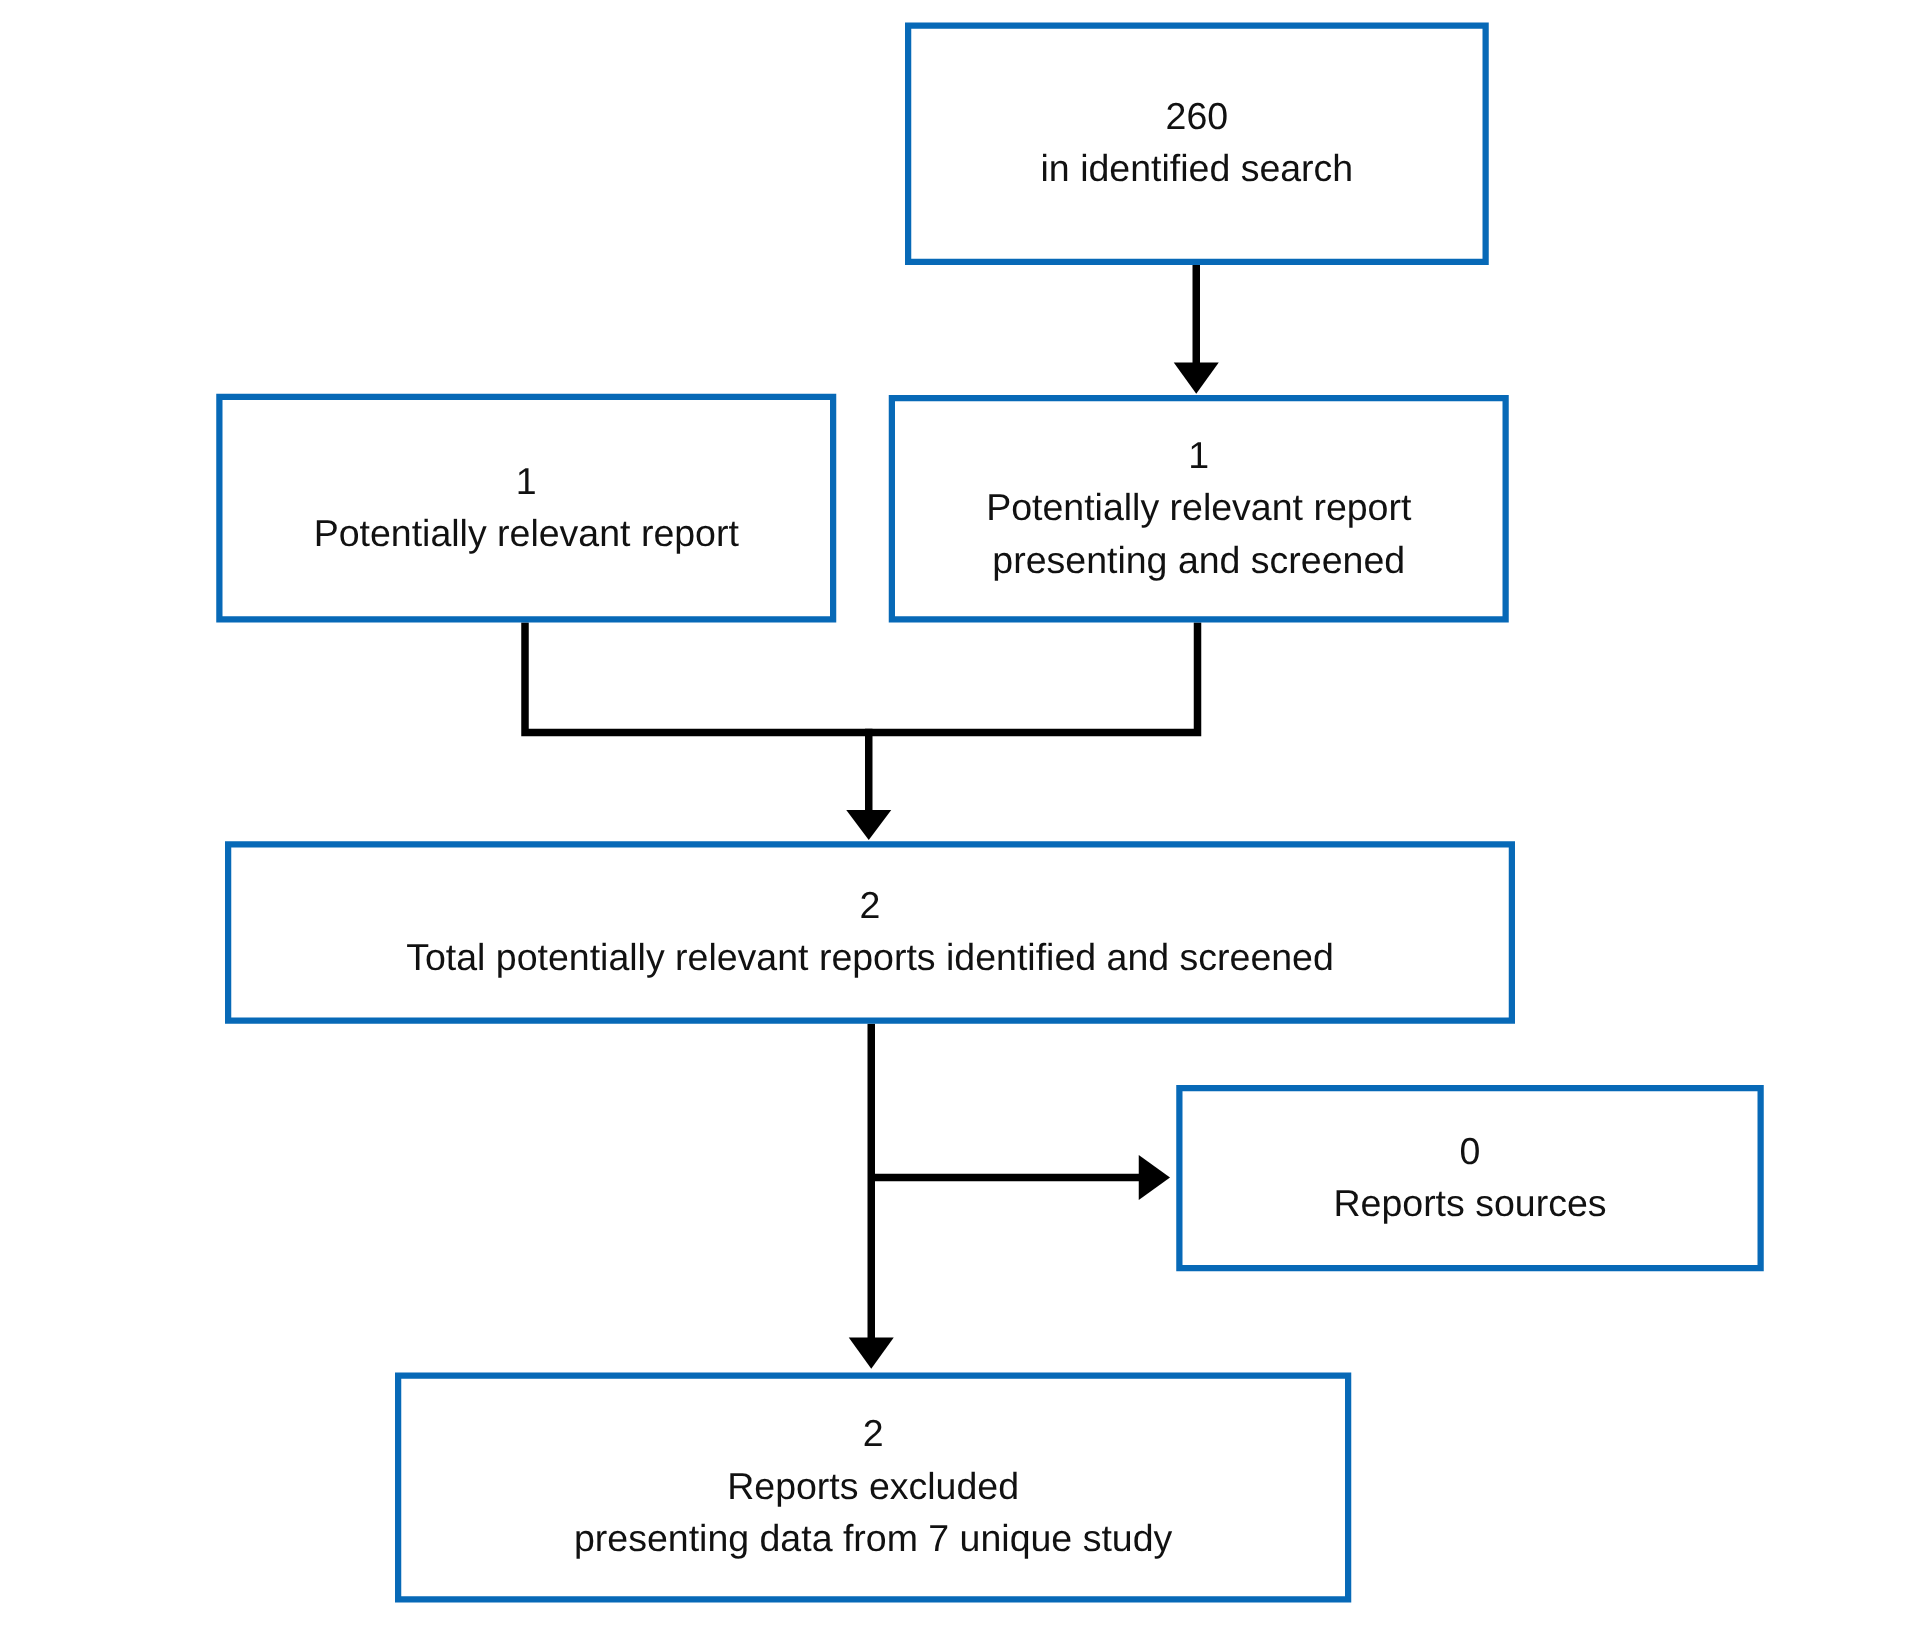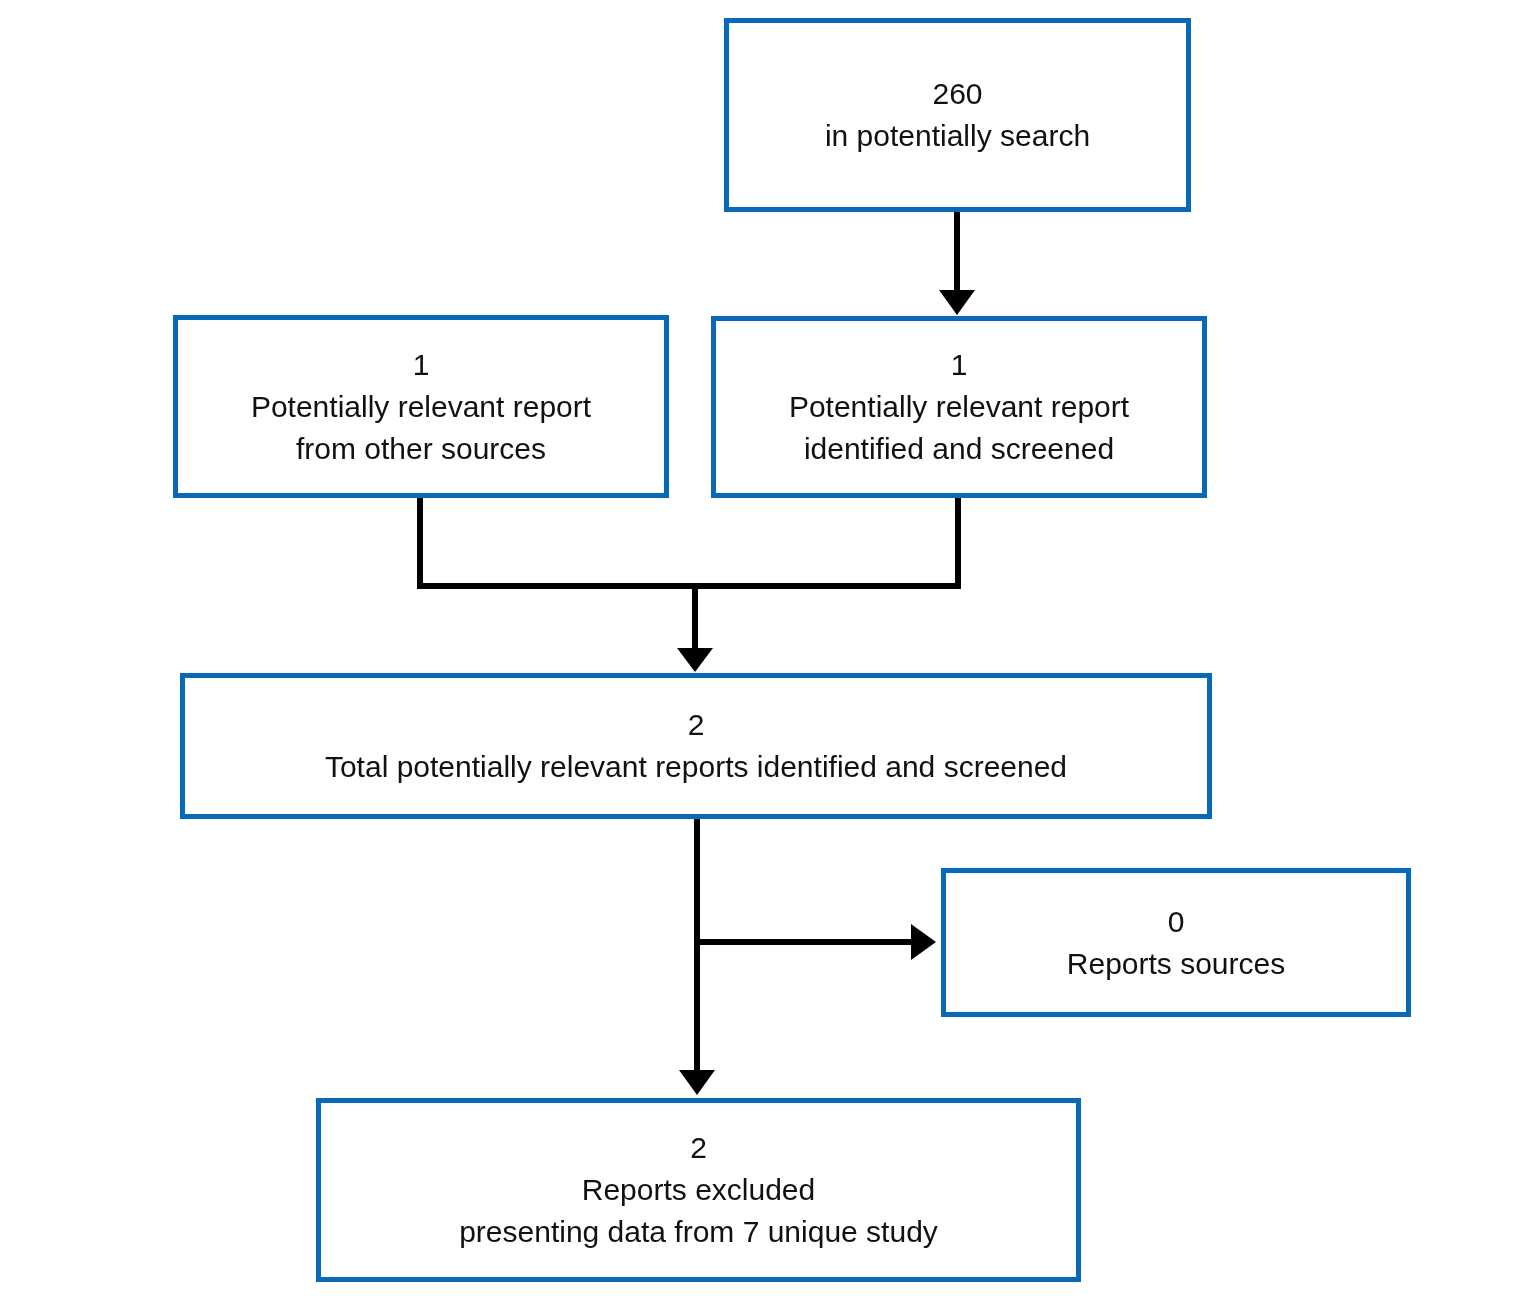--- a/index.html
+++ b/index.html
@@ -70,33 +70,32 @@
     <polygon points="677,648 713,648 695,672"></polygon>
 
     <line x1="697" y1="818" x2="697" y2="1072"></line>
     <polygon points="679,1070 715,1070 697,1095"></polygon>
     <line x1="697" y1="942" x2="913" y2="942"></line>
     <polygon points="911,924 911,960 936,942"></polygon>
   </svg>
 
   <div class="box" id="box-citations">
     <div>260</div>
-    <div>in potentially search</div>
+    <div>in identified search</div>
   </div>
 
   <div class="box" id="box-other">
     <div>1</div>
     <div>Potentially relevant report</div>
-    <div>from other sources</div>
   </div>
 
   <div class="box" id="box-screened">
     <div>1</div>
     <div>Potentially relevant report</div>
-    <div>identified and screened</div>
+    <div>presenting and screened</div>
   </div>
 
   <div class="box" id="box-total">
     <div>2</div>
     <div>Total potentially relevant reports identified and screened</div>
   </div>
 
   <div class="box" id="box-excluded">
     <div>0</div>
     <div>Reports sources</div>

